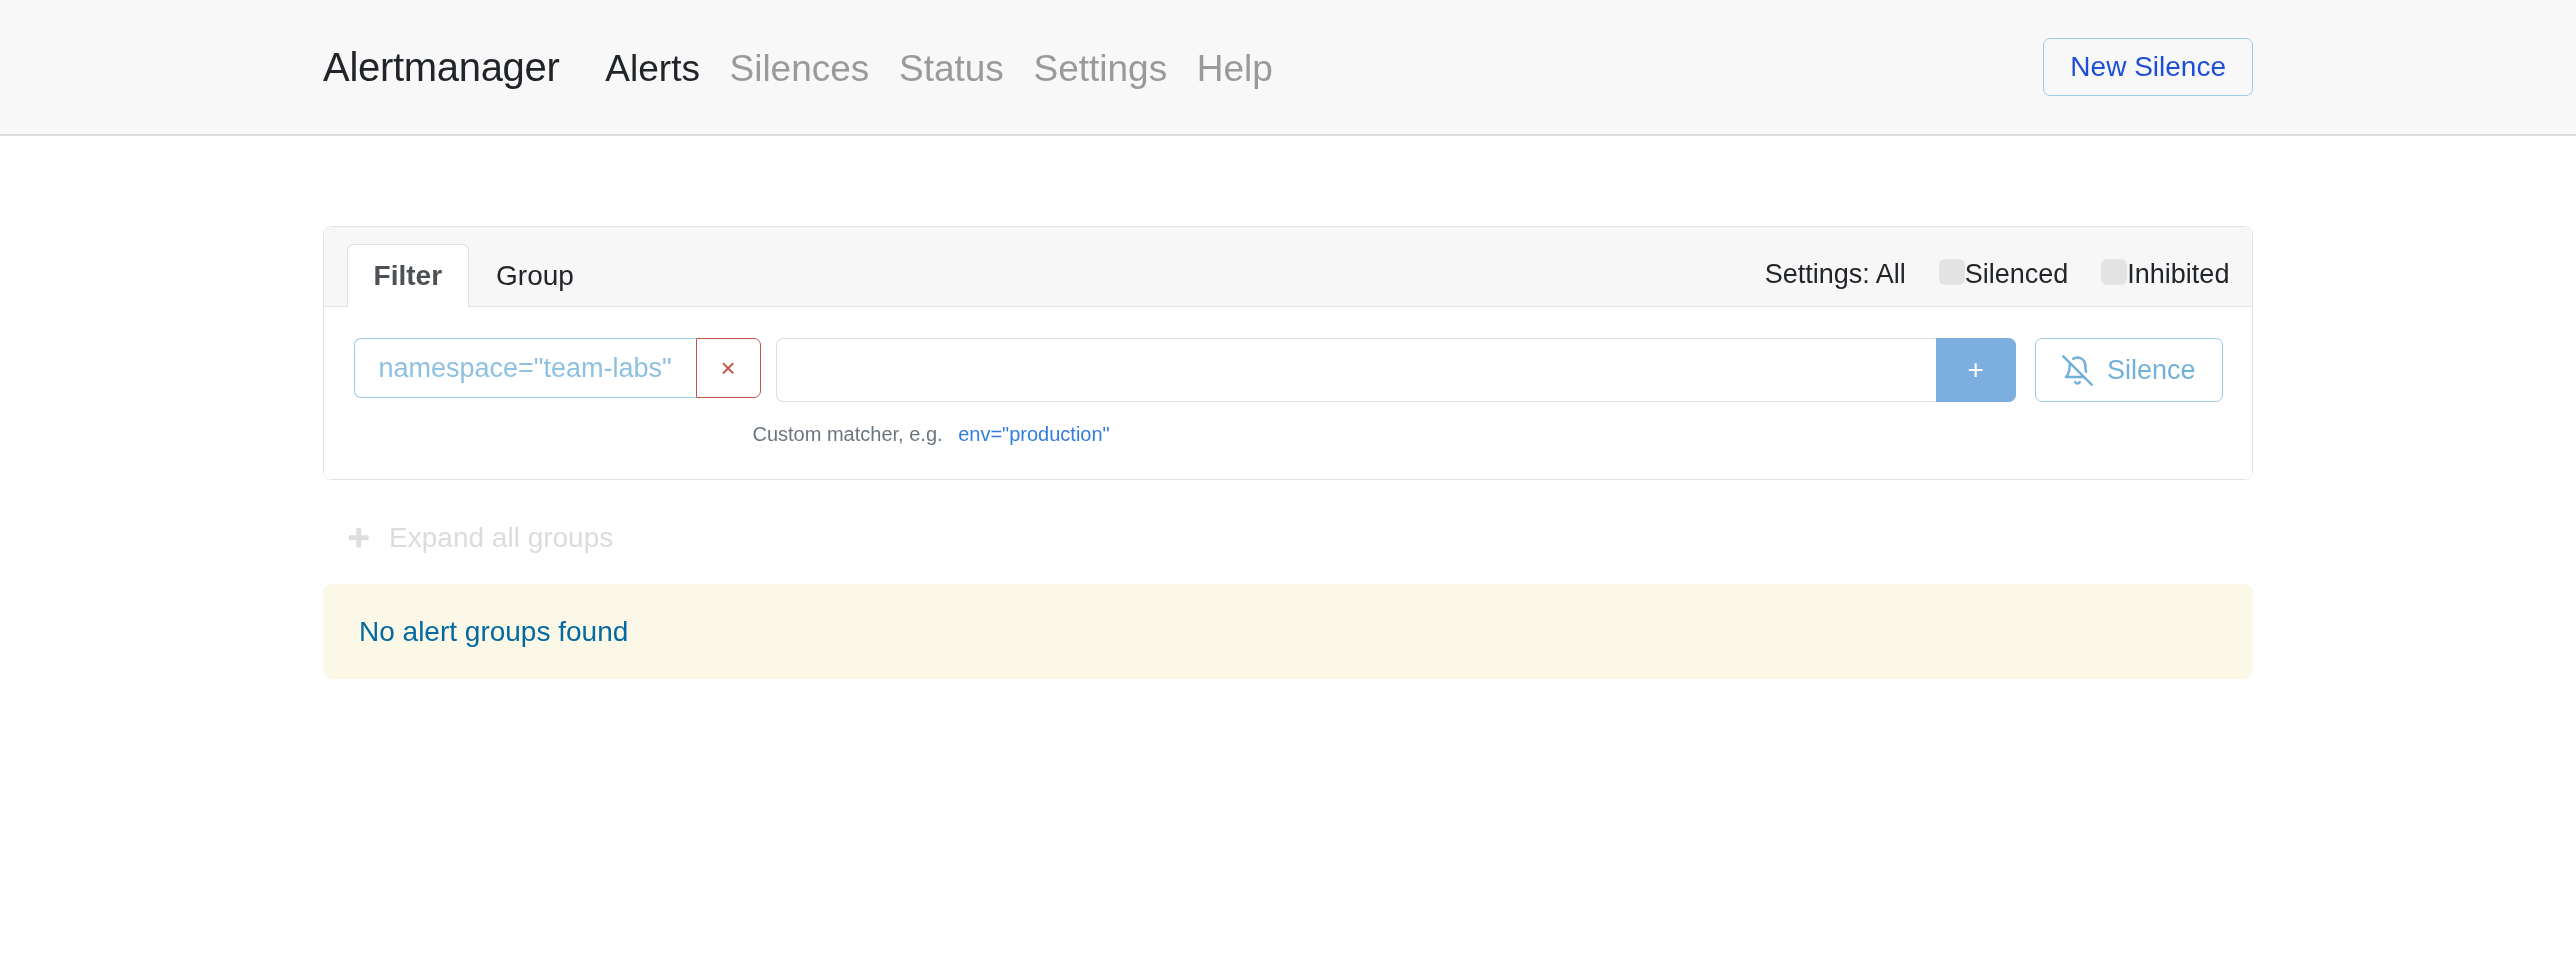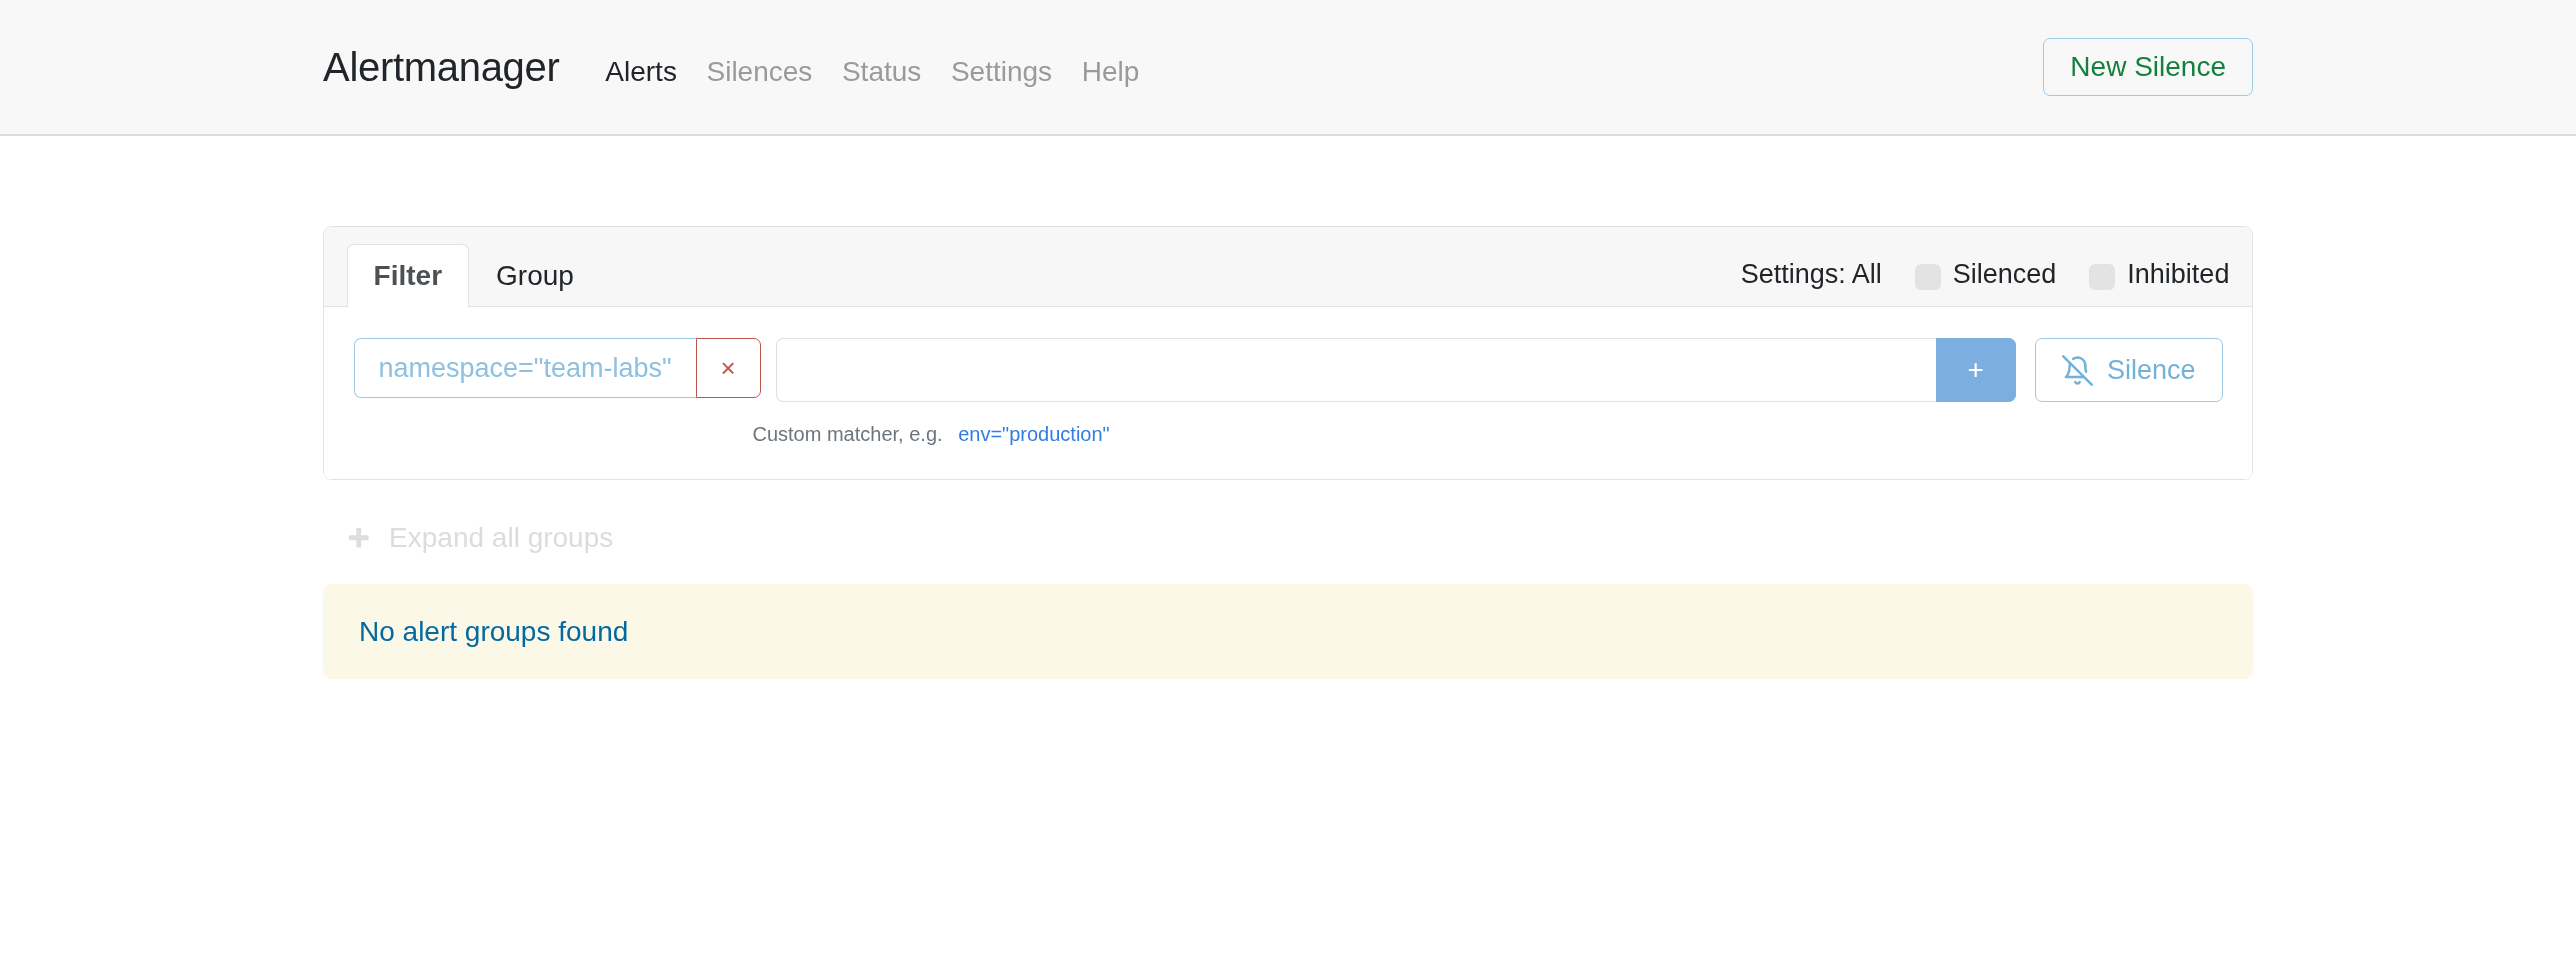--- a/index.html
+++ b/index.html
@@ -36,38 +36,38 @@
     margin-right: 31px;
     cursor: pointer;
     white-space: nowrap;
   }
   .nav-links {
     display: flex;
     align-items: baseline;
     gap: 0;
   }
   .nav-link {
-    font-size: 28px;
+    font-size: 37px;
     color: #9a9a9a;
     padding: 0 14.8px;
     cursor: pointer;
     white-space: nowrap;
   }
   .nav-link.active { color: #212529; }
 
   .nav-right {
     margin-left: auto;
     display: flex;
     align-items: center;
   }
   .btn-outline-primary {
     border: 1.7px solid #9ecae8;
     border-radius: 7px;
     background: transparent;
-    color: #15803d;
+    color: #1d4ed8;
     font-size: 28px;
     font-family: "Liberation Sans", sans-serif;
     padding: 12px 26px;
     cursor: pointer;
     line-height: 1.15;
     white-space: nowrap;
   }
 
   
   .container {
@@ -126,22 +126,21 @@
   }
   .receiver-label {
     font-size: 27px;
     color: #212529;
     white-space: nowrap;
     cursor: pointer;
     margin-right: 33px;
   }
   .check-group {
     display: flex;
-    align-items: flex-end;
-    gap: 12px;
+    align-items: flex-start;
     margin-right: 33px;
     cursor: pointer;
     white-space: nowrap;
   }
   .check-group:last-child { margin-right: 0; }
   .checkbox {
     width: 26px;
     height: 26px;
     border-radius: 6px;
     background: #e3e3e3;

